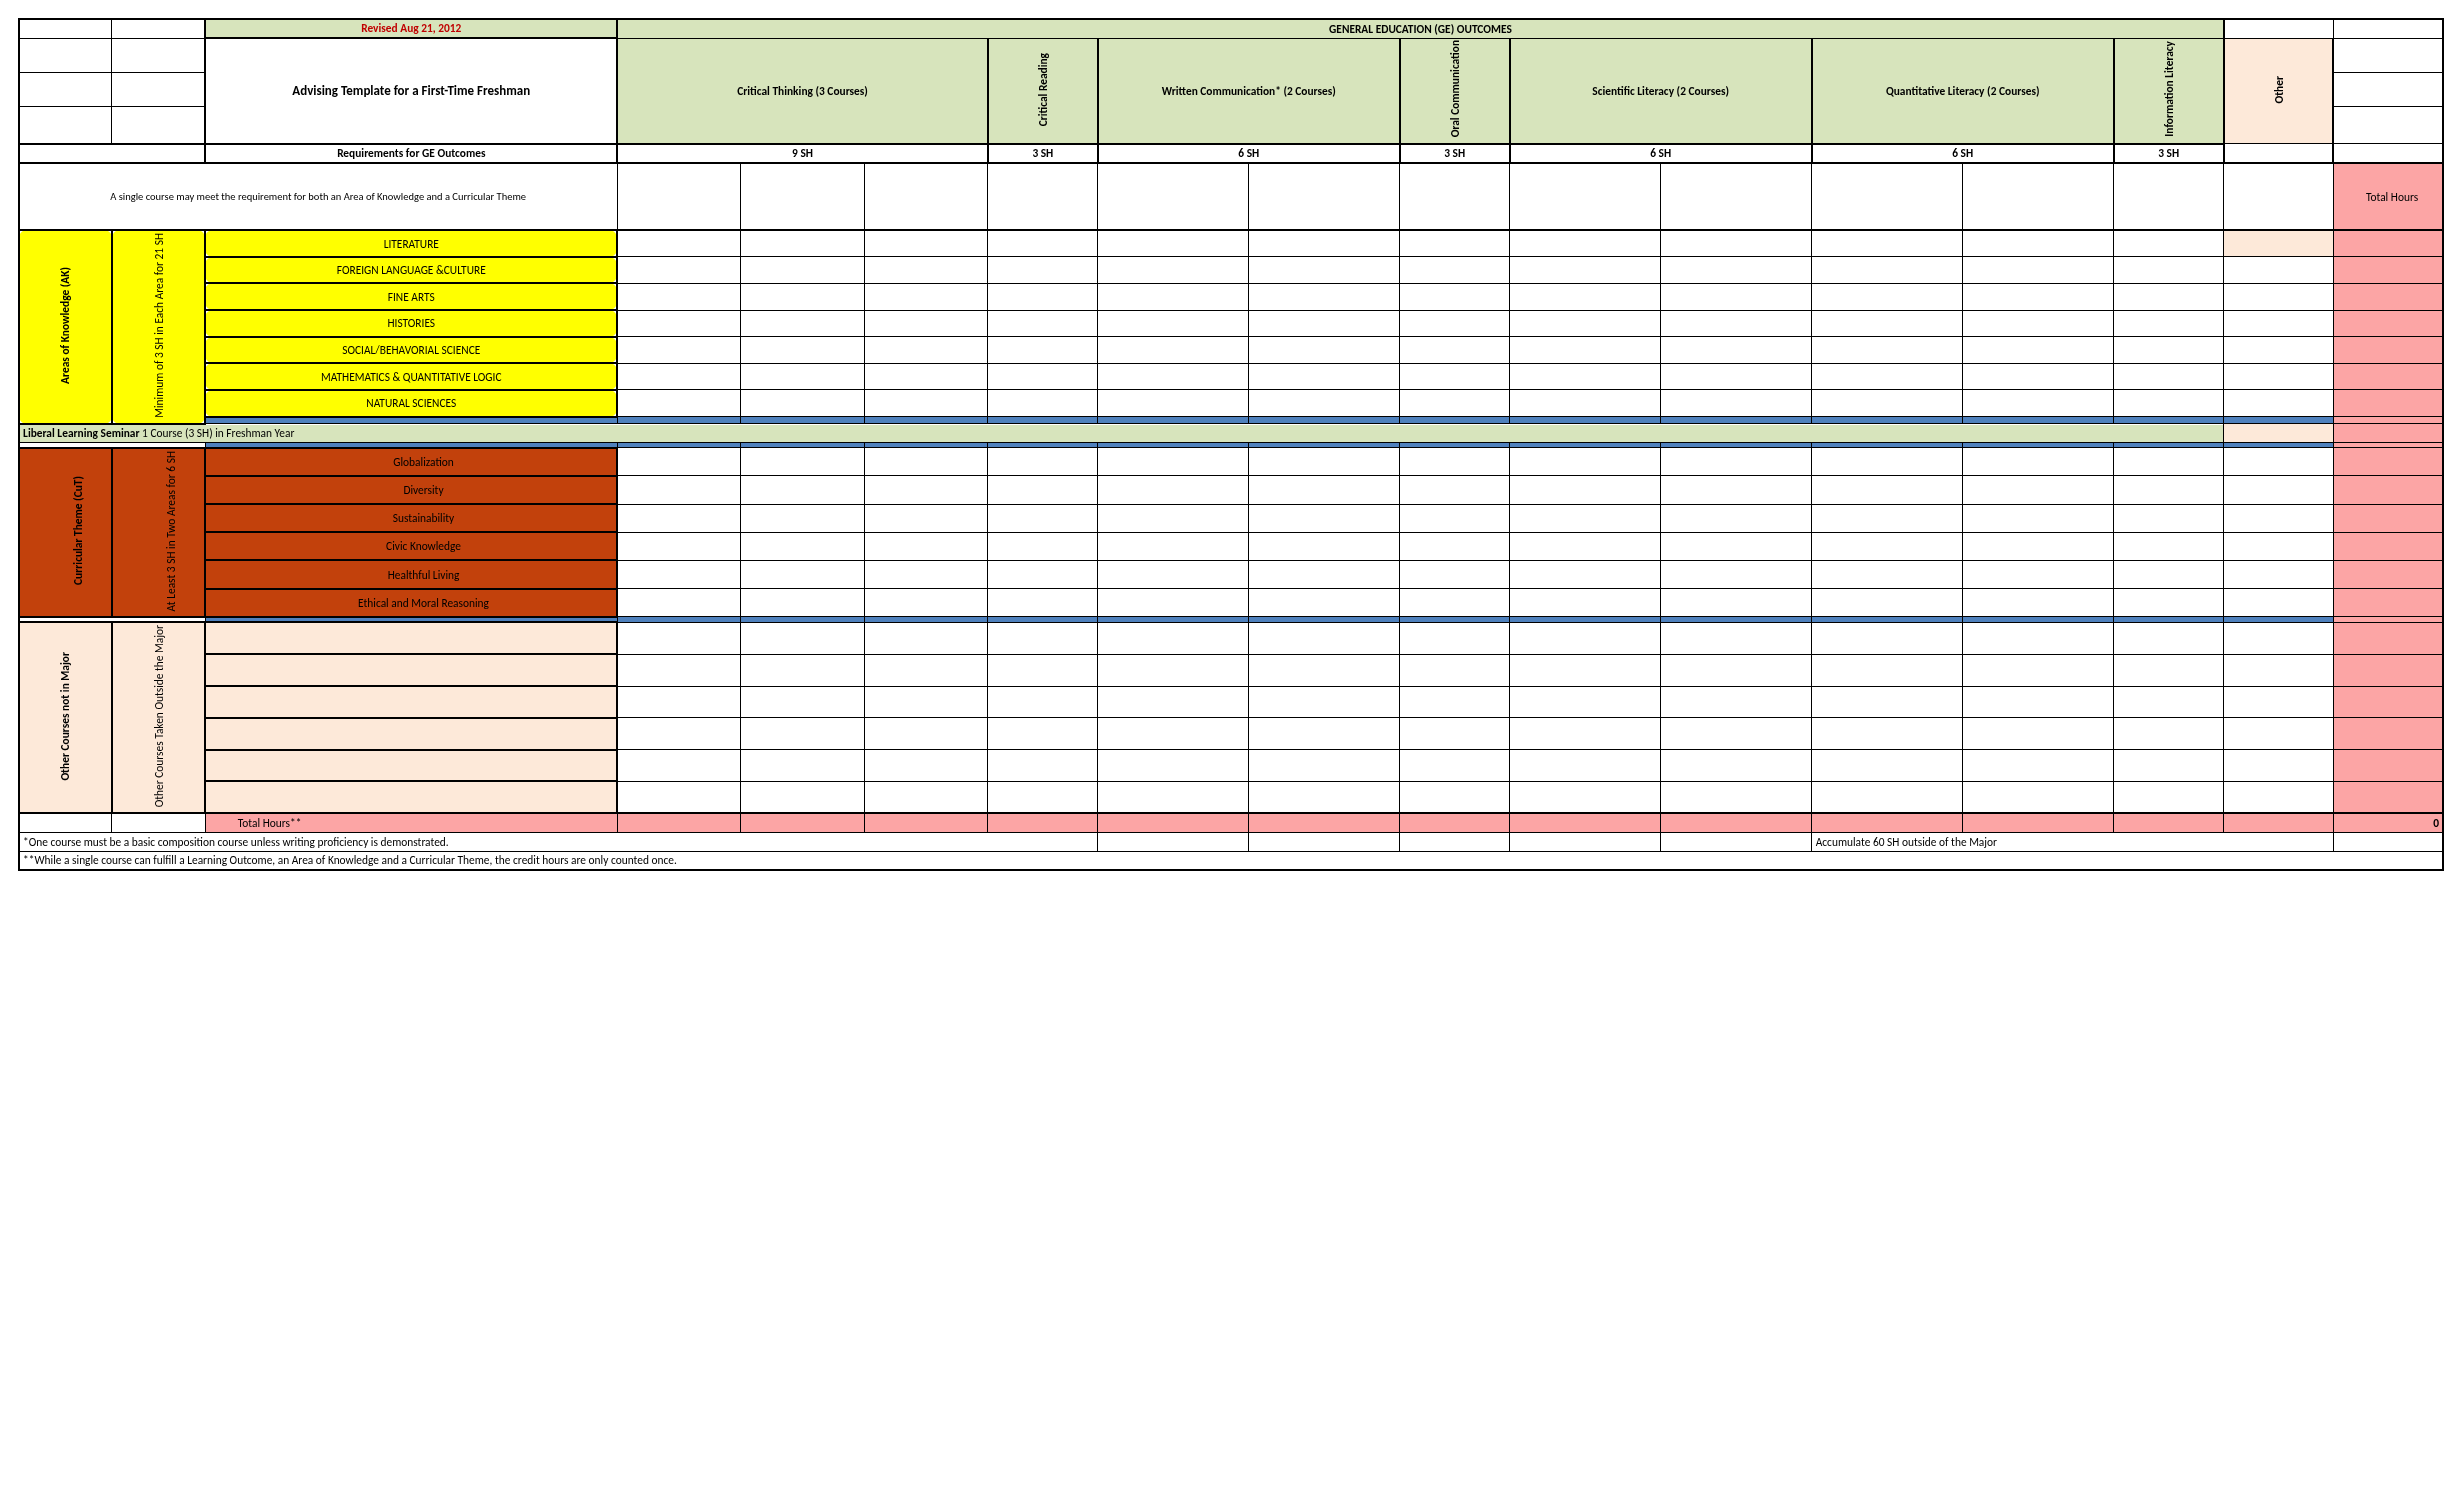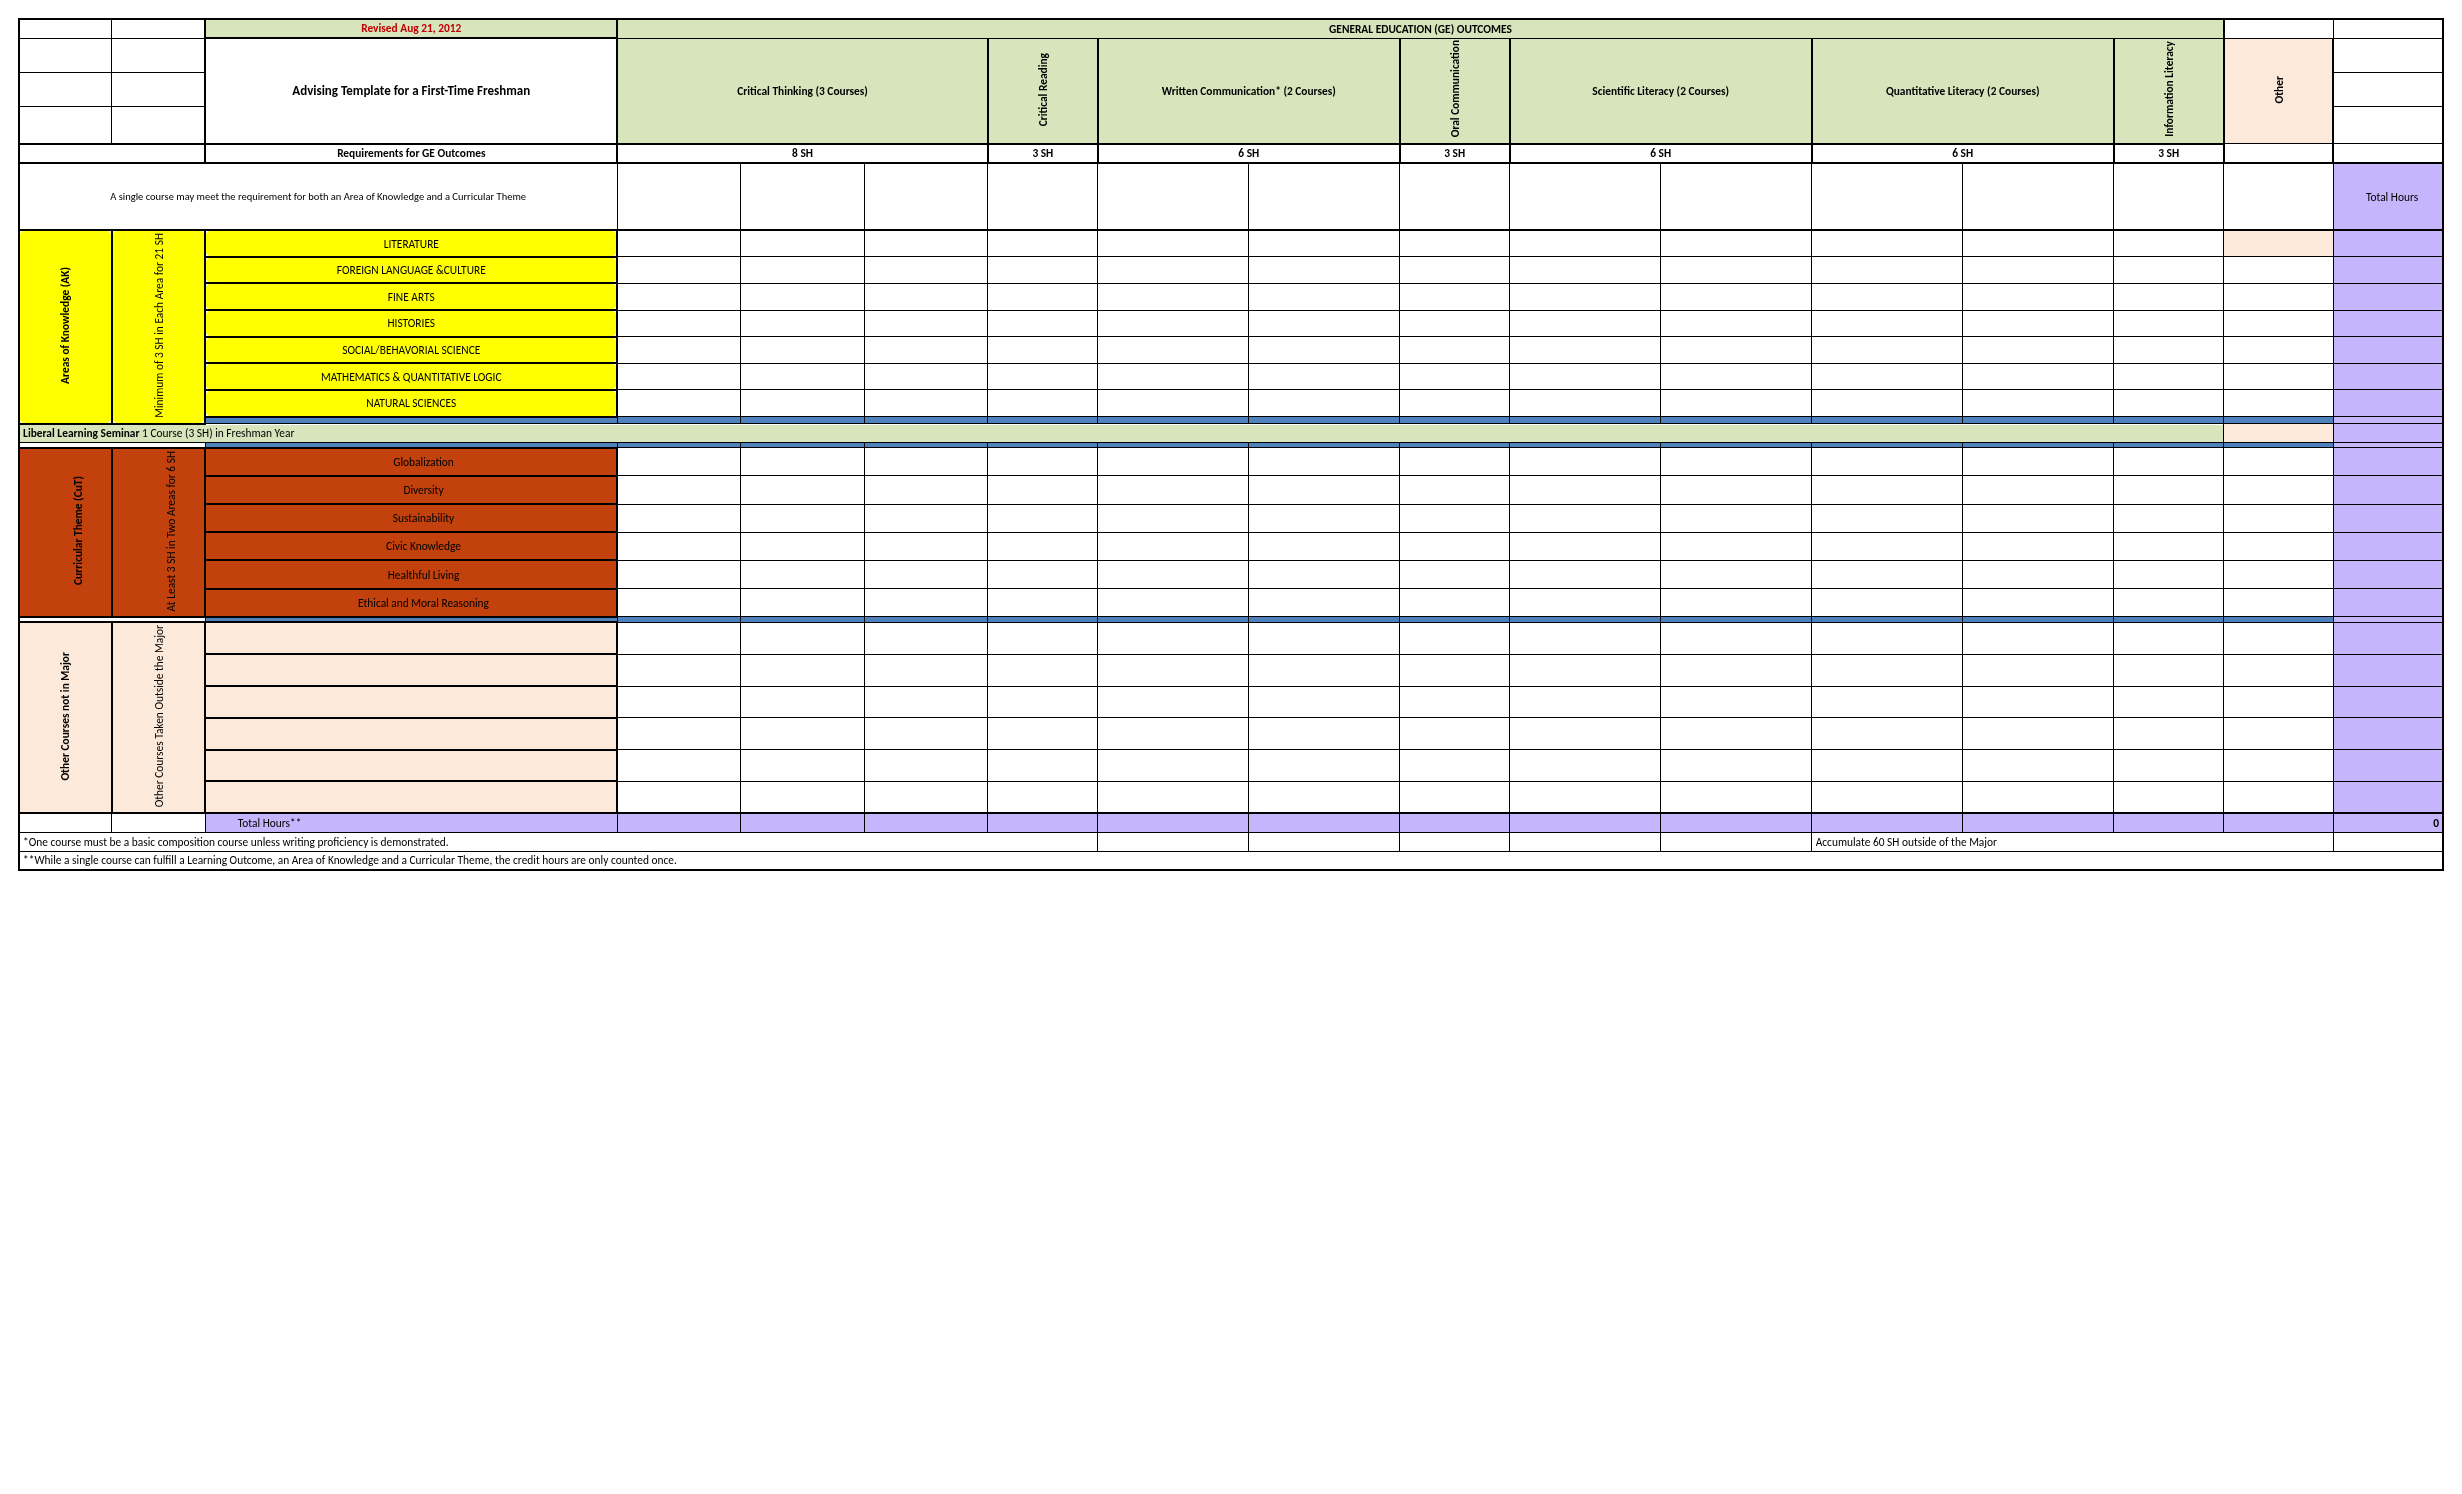--- a/index.html
+++ b/index.html
@@ -32,21 +32,21 @@
     white-space: nowrap;
     display: inline-block;
   }
   .red { color: #c00000; font-weight: bold; margin-top: 21px; }
   .bold { font-weight: bold; }
   .green-bg { background: #d7e4bc; }
   .peach-bg { background: #fde9d9; }
   .yellow-bg { background: #ffff00; border-radius: 8px; }
   .pink-bg { background: #c2410c; padding-left: 28px; }
   .blue-bg { background: #4f81bd; }
-  .ltblue-bg { background: #c4b5fd; padding-left: 32px; }
+  .ltblue-bg { background: #fca5a5; padding-left: 32px; }
   .left { text-align: left; }
   .right { text-align: right; }
   .underline { }
 </style>
 </head>
 <body>
 
 <table>
 <colgroup>
 <col style="width:3.4%">
@@ -99,21 +99,21 @@
       </tr>
 <tr>
         <td class="thick-l thick-b"></td>
         <td class="thick-r thick-b"></td>
         <td class="thick-r"></td>
       </tr>
 
 <tr>
 <td colspan="2" class="thick-l thick-b"></td>
 <td class="bold thick-all">Requirements for GE Outcomes</td>
-<td colspan="3" class="bold thick-all">8 SH</td>
+<td colspan="3" class="bold thick-all">9 SH</td>
 <td class="bold thick-all">3 SH</td>
 <td colspan="2" class="bold thick-all">6 SH</td>
 <td class="bold thick-all">3 SH</td>
 <td colspan="2" class="bold thick-all">6 SH</td>
 <td colspan="2" class="bold thick-all">6 SH</td>
 <td class="bold thick-all">3 SH</td>
 <td class="thick-b thick-r"></td>
         <td class="thick-b thick-r"></td>
 </tr>
 

